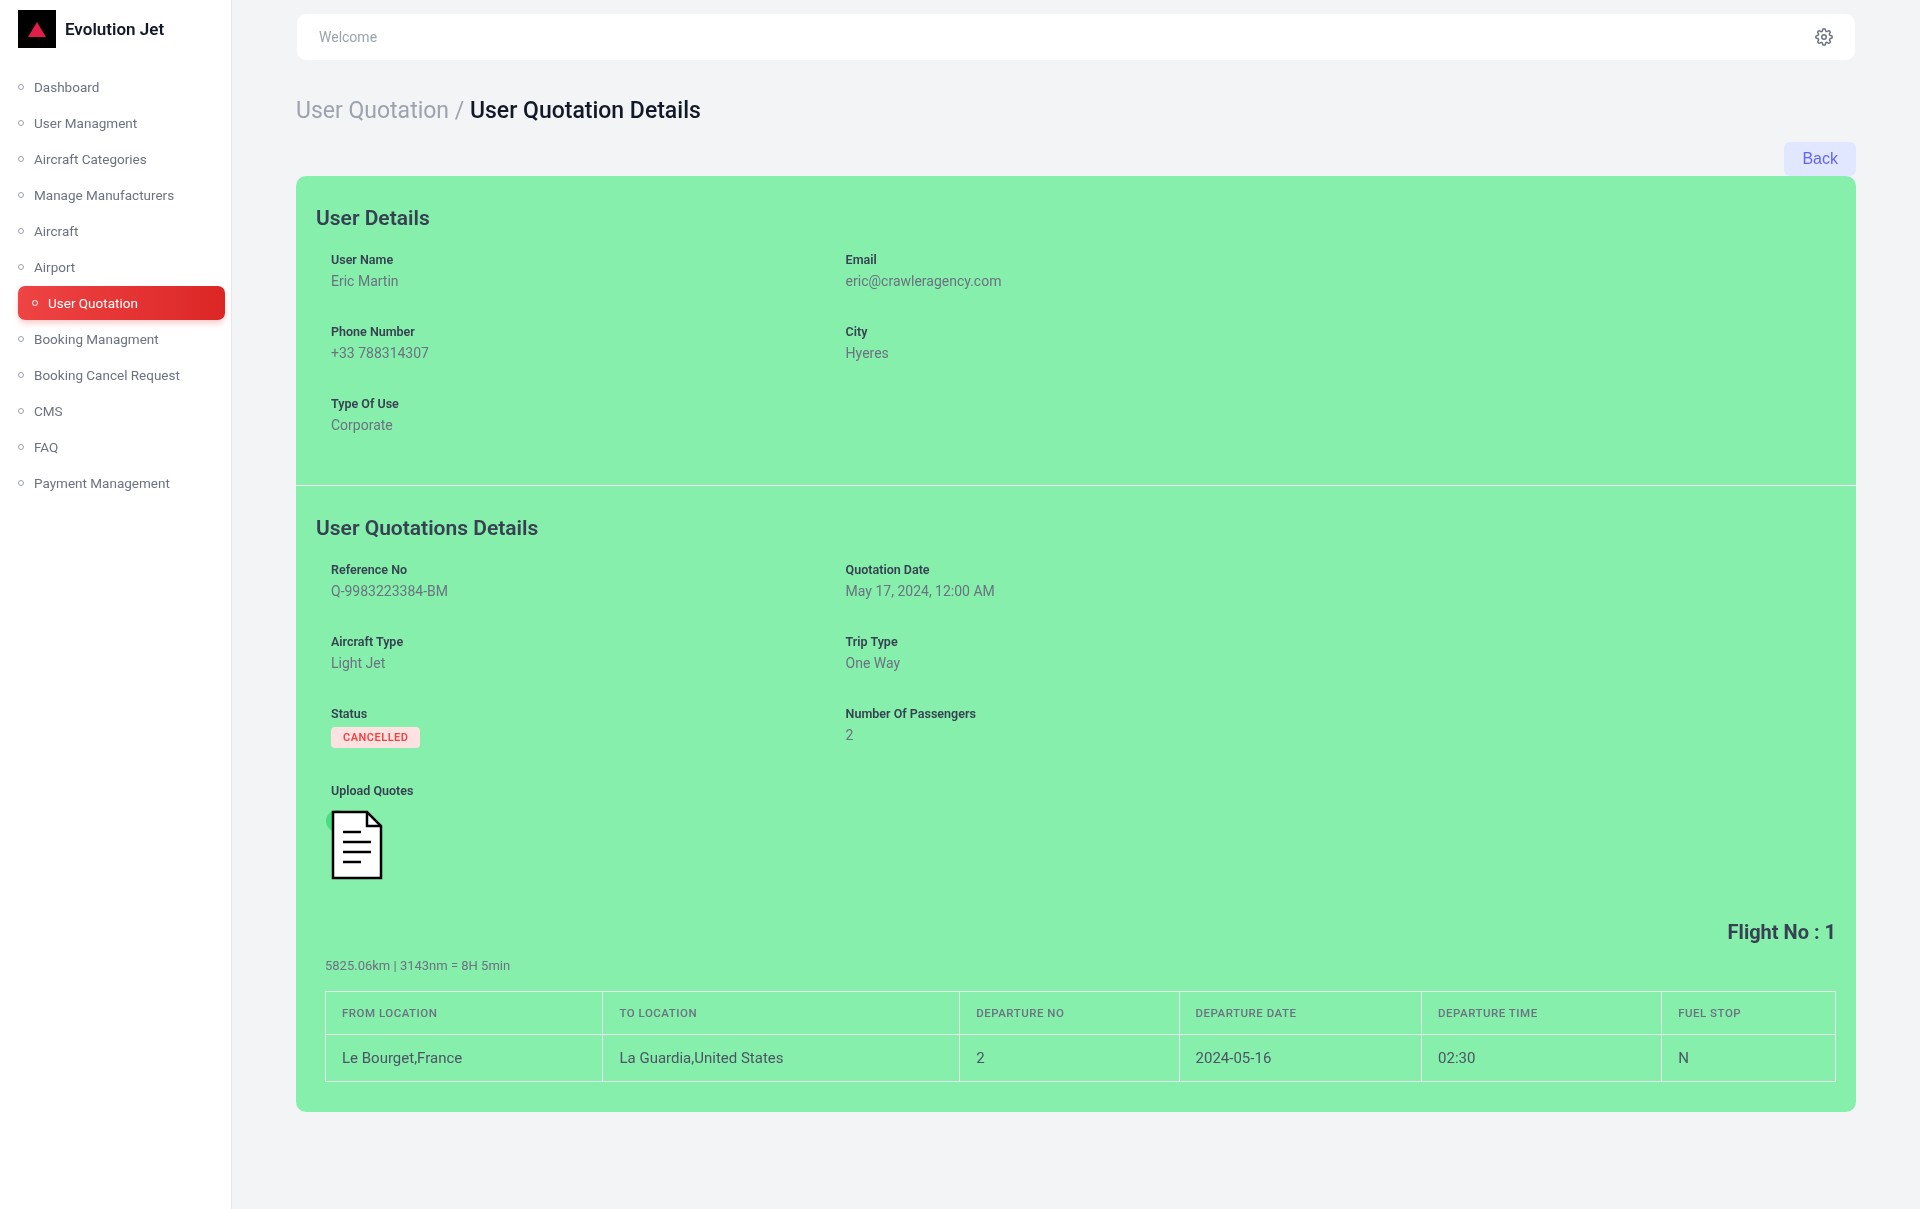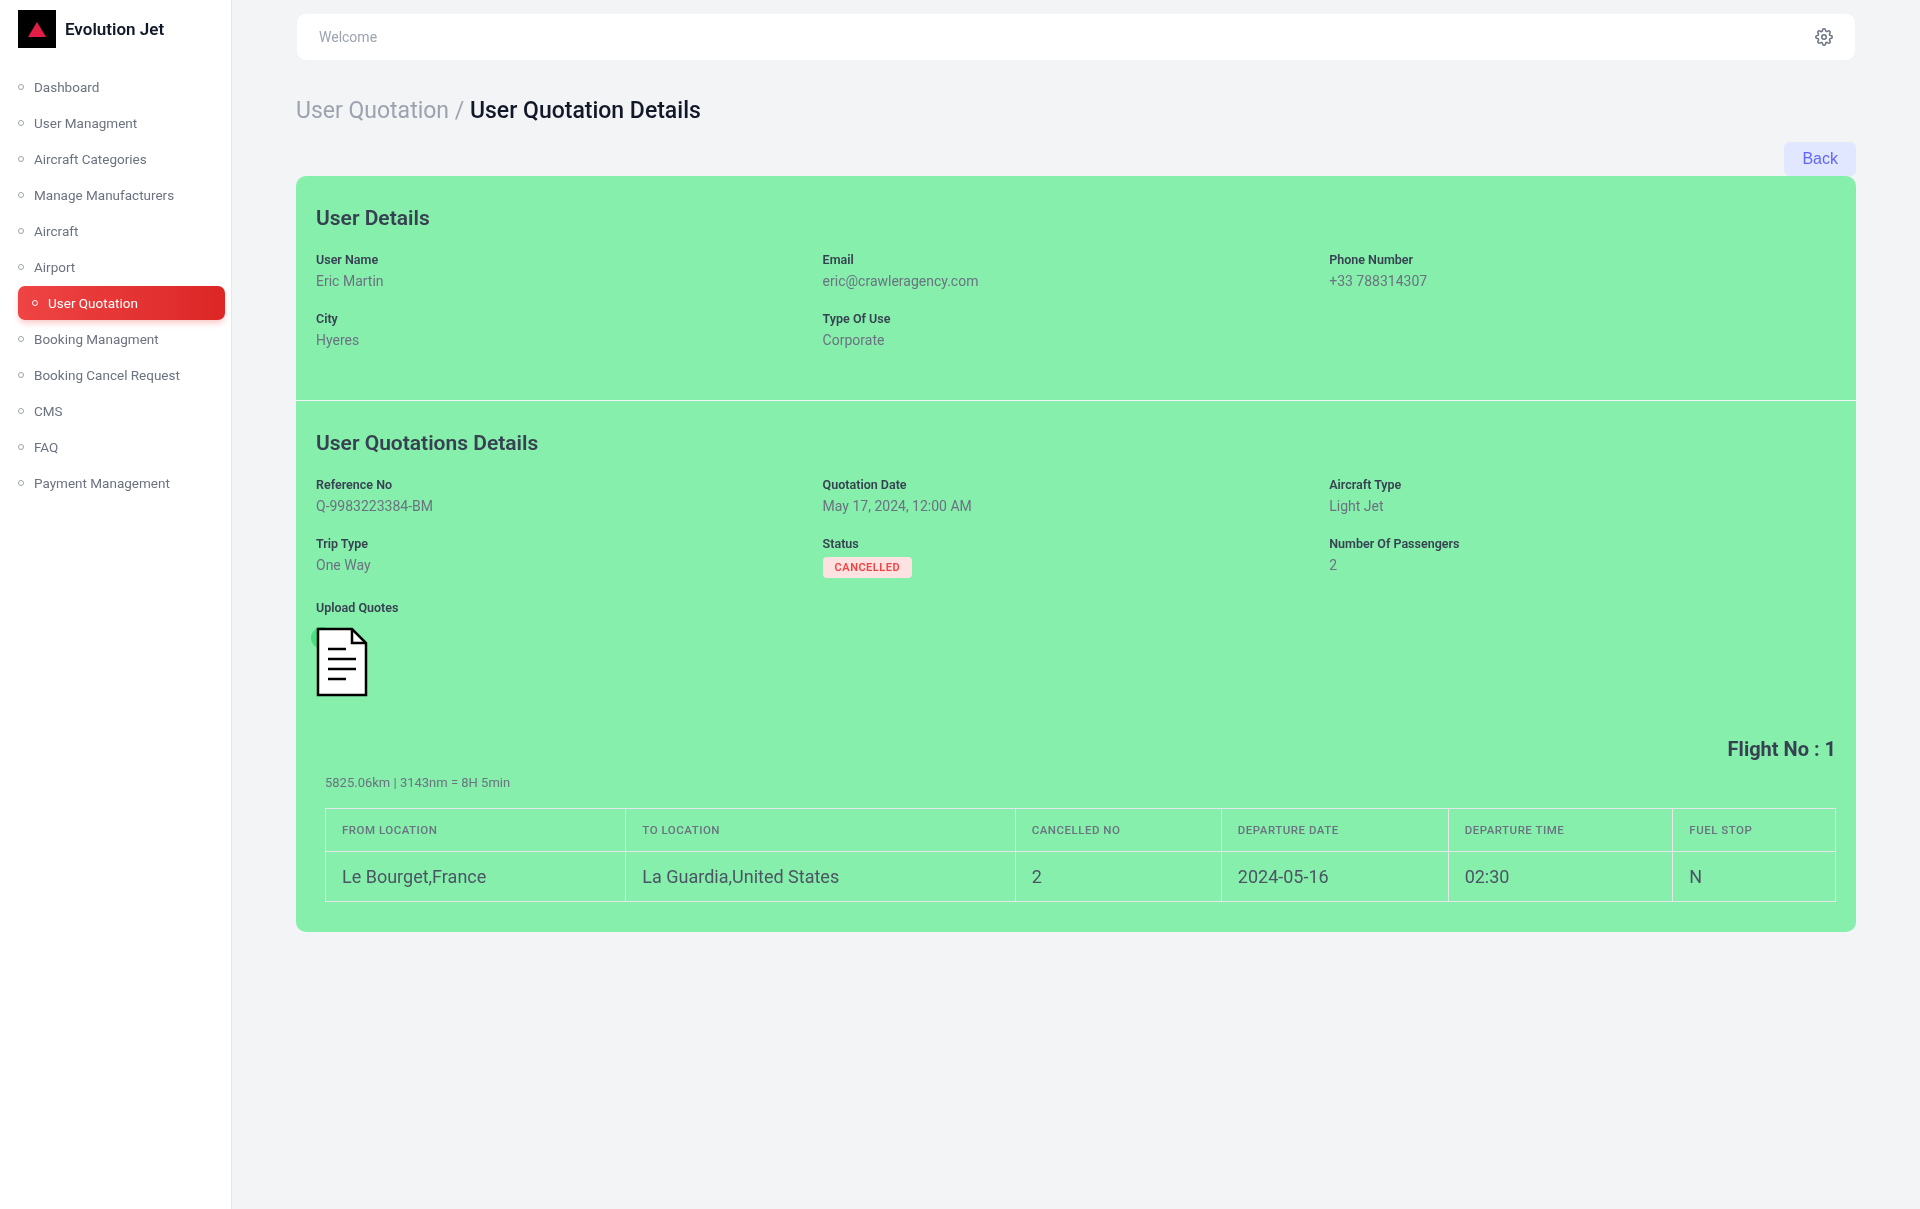--- a/index.html
+++ b/index.html
@@ -168,21 +168,22 @@
     .section-title {
       font-size: 21px;
       font-weight: 600;
       color: #374151;
       margin-bottom: 22px;
     }
 
     .field-row {
       display: flex;
       flex-wrap: wrap;
-      gap: 0;
+      gap: 13px;
+      margin-left: 15px;
     }
 
     .field {
       flex: 0 0 33.33%;
       margin-bottom: 22px;
       min-width: 250px;
     }
 
     .field-label {
       font-size: 12.5px;
@@ -251,21 +252,21 @@
       border-collapse: collapse;
       margin-left: 9px;
       width: calc(100% - 9px);
     }
 
     .flight-table th,
     .flight-table td {
       border: 1px solid #e5e7eb;
       padding: 14px 16px;
       text-align: left;
-      font-size: 18px;
+      font-size: 15px;
     }
 
     .flight-table th {
       color: #6b7280;
       font-weight: 500;
       font-size: 11.5px;
       letter-spacing: 0.5px;
     }
 
     .flight-table td {
@@ -421,21 +422,21 @@
       </div>
 
       <div class="flight-title">Flight No : 1</div>
       <div class="flight-subtitle">5825.06km | 3143nm = 8H 5min</div>
 
       <table class="flight-table">
         <thead>
           <tr>
             <th>FROM LOCATION</th>
             <th>TO LOCATION</th>
-            <th>CANCELLED NO</th>
+            <th>DEPARTURE NO</th>
             <th>DEPARTURE DATE</th>
             <th>DEPARTURE TIME</th>
             <th>FUEL STOP</th>
           </tr>
         </thead>
         <tbody>
           <tr>
             <td>Le Bourget,France</td>
             <td>La Guardia,United States</td>
             <td>2</td>

